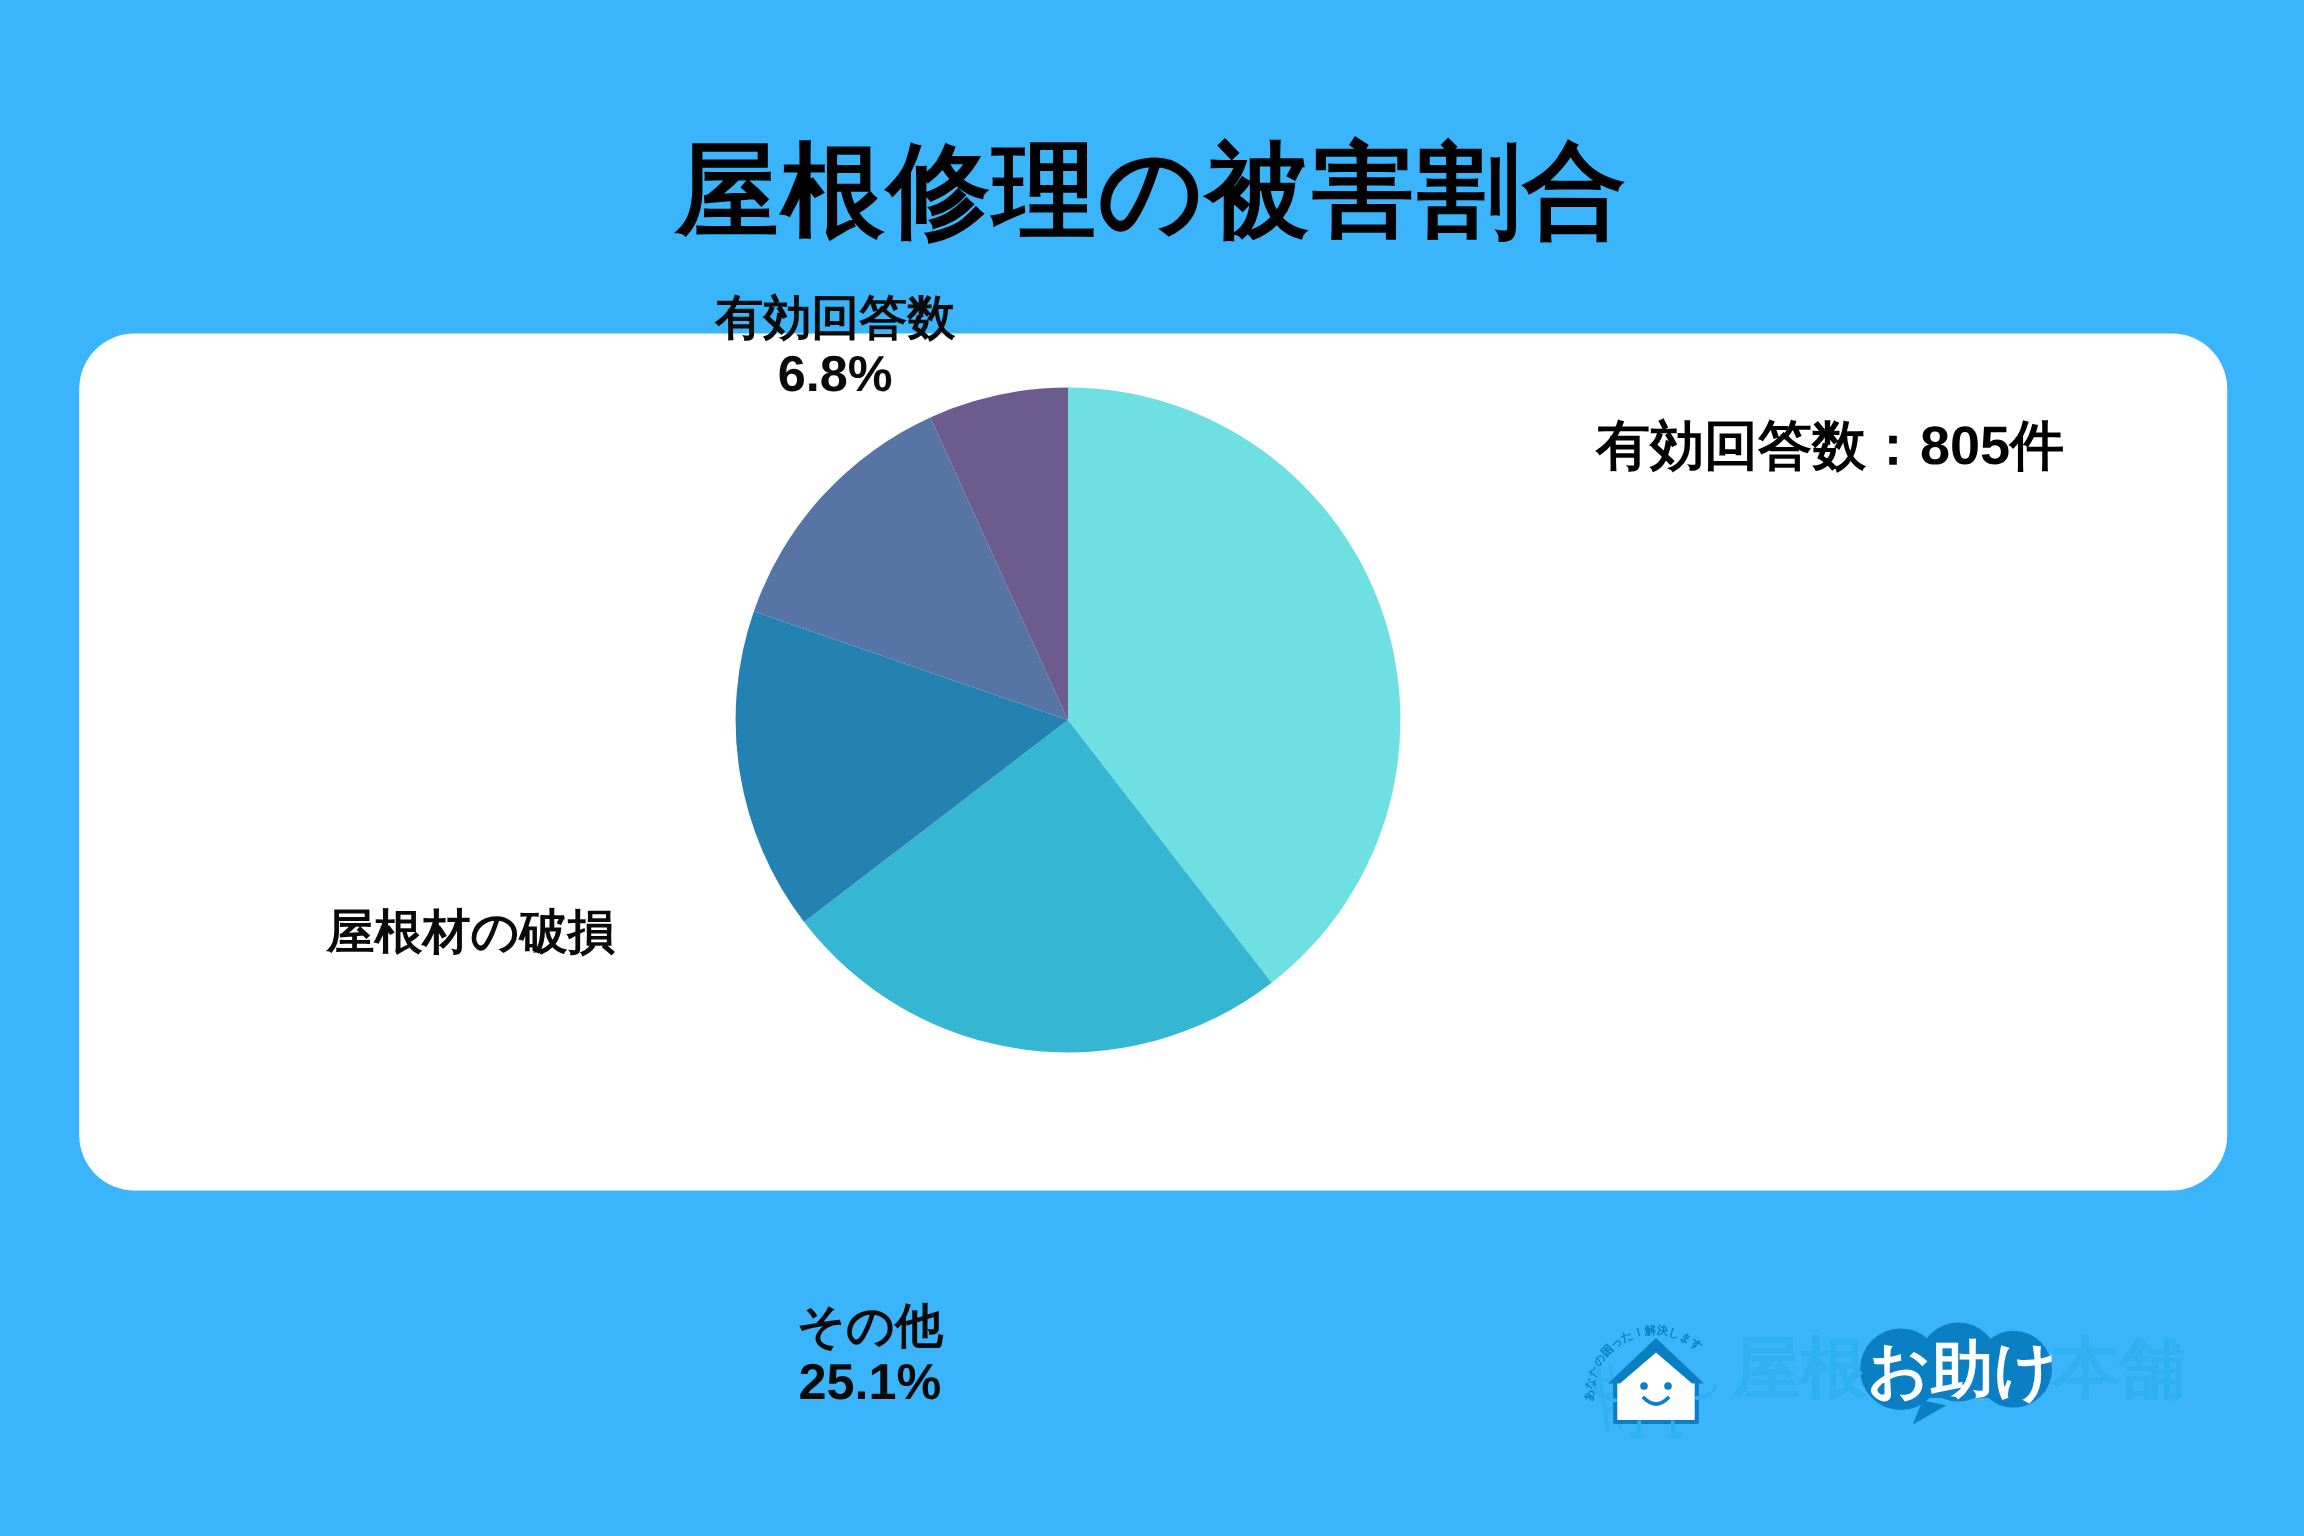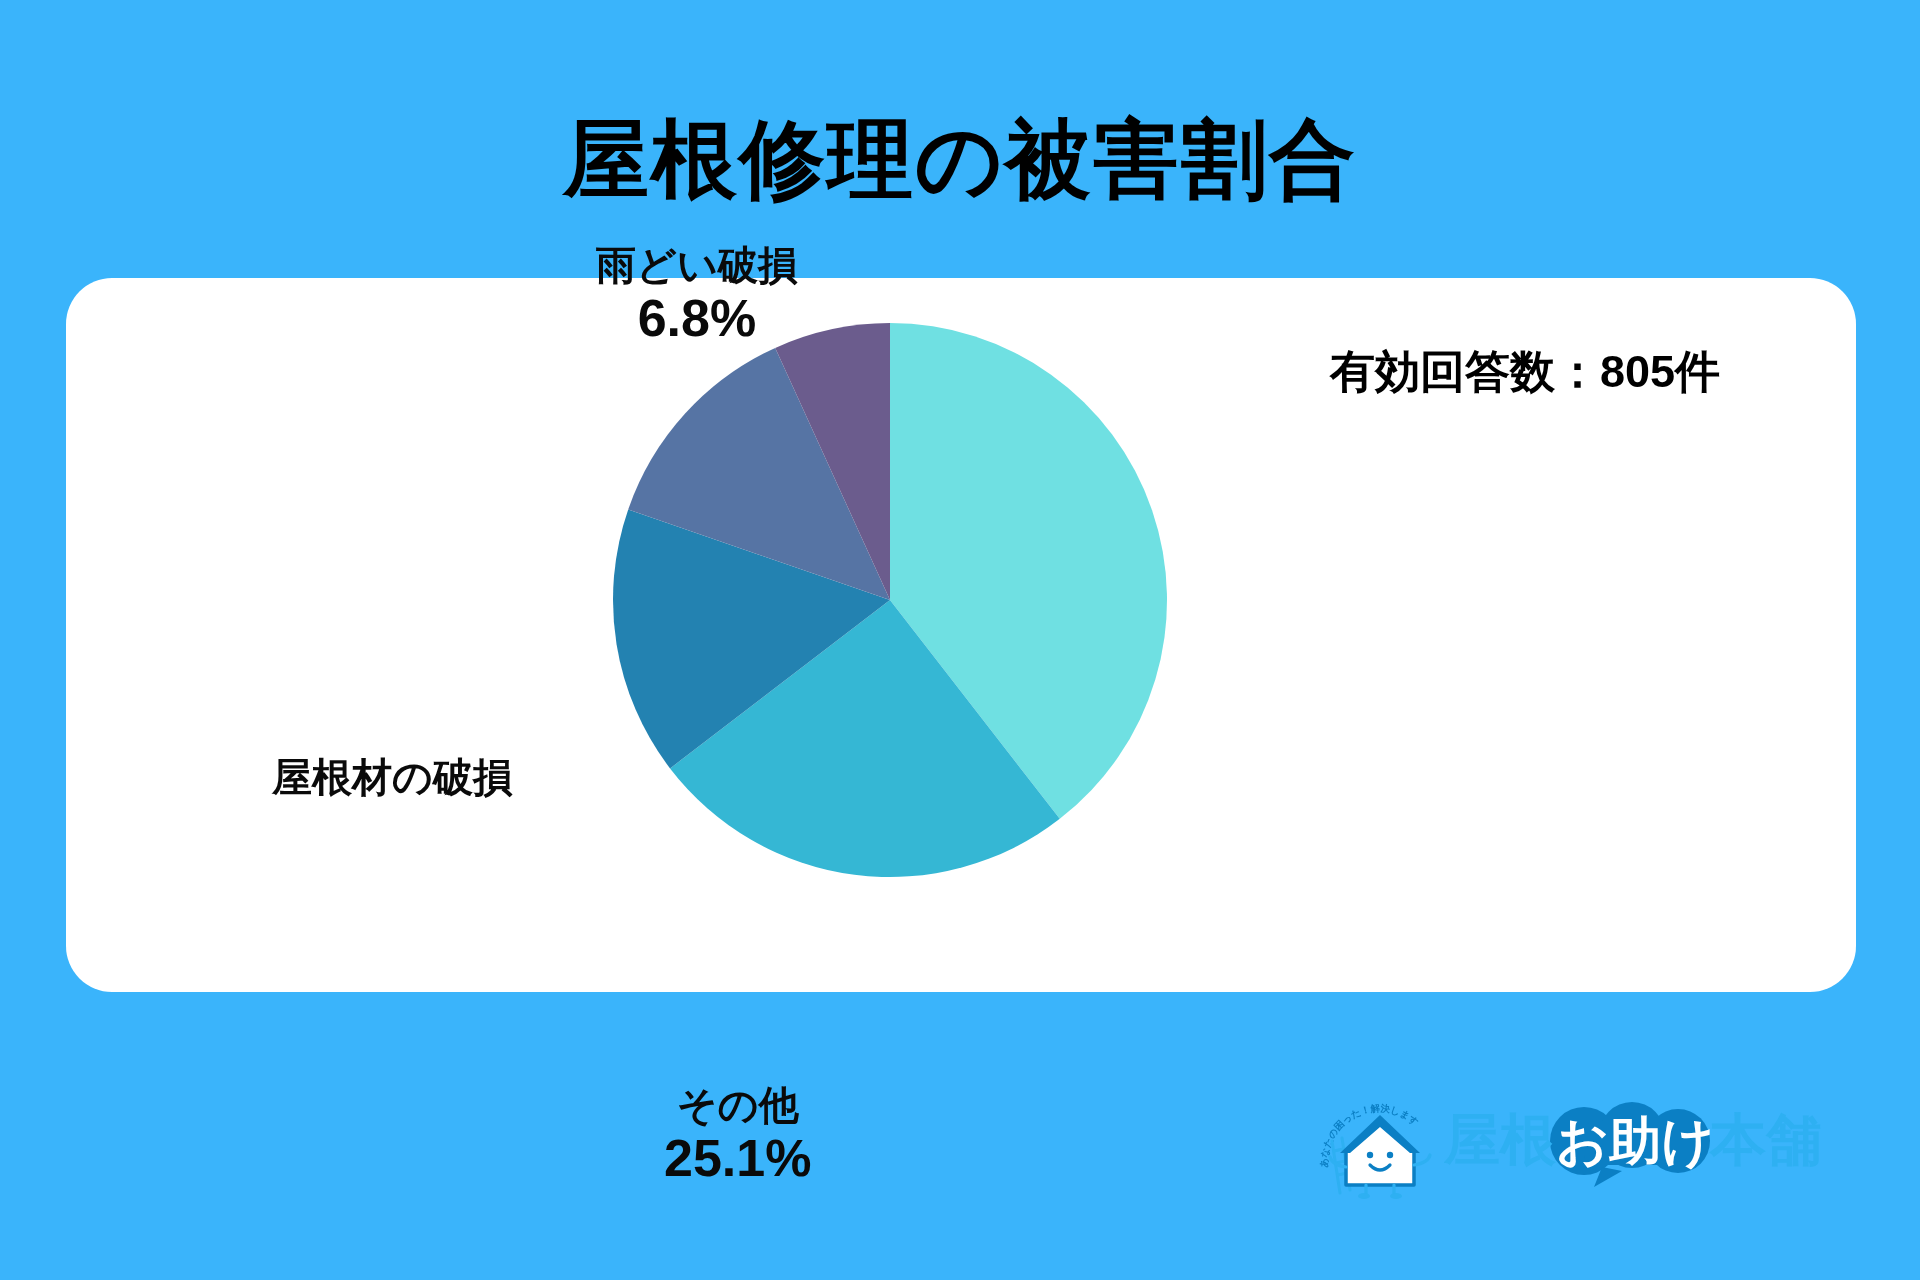--- a/index.html
+++ b/index.html
@@ -74,21 +74,21 @@
     line-height: 1.16;
     white-space: nowrap;
   }
   .slice-label .lbl-name {
     display: block;
     font-size: 40px;
     font-weight: 700;
   }
   .slice-label .lbl-pct {
     display: block;
-    font-size: 52px;
+    font-size: 42px;
     font-weight: 700;
   }
 
   #label-ceiling   { left: 1268px; top: 524px; }
   #label-other     { left: 664px;  top: 1082px; }
   #label-material  { left: 272px;  top: 754px; }
   #label-aging     { left: 418px;  top: 334px; }
   #label-gutter    { left: 596px;  top: 242px; }
 
   
@@ -135,21 +135,21 @@
     <span class="lbl-name">その他</span>
     <span class="lbl-pct">25.1%</span>
   </div>
 
   <div class="slice-label" id="label-material">
     <span class="lbl-name">屋根材の破損</span>
   </div>
 
 
   <div class="slice-label" id="label-gutter">
-    <span class="lbl-name">雨どい破損</span>
+    <span class="lbl-name">有効回答数</span>
     <span class="lbl-pct">6.8%</span>
   </div>
 
   <div id="brand-logo">
     <svg id="logo-mark" viewBox="0 0 116 110">
 
       <path id="logo-arc" d="M 10 84 A 52 52 0 0 1 100 40" fill="none" stroke="none"></path>
       <text font-size="9.5" font-weight="700" fill="#0b7fc4">
         <textPath href="#logo-arc" startOffset="4%" id="logo-tagline-path">あなたの困った！解決します</textPath>
       </text>

